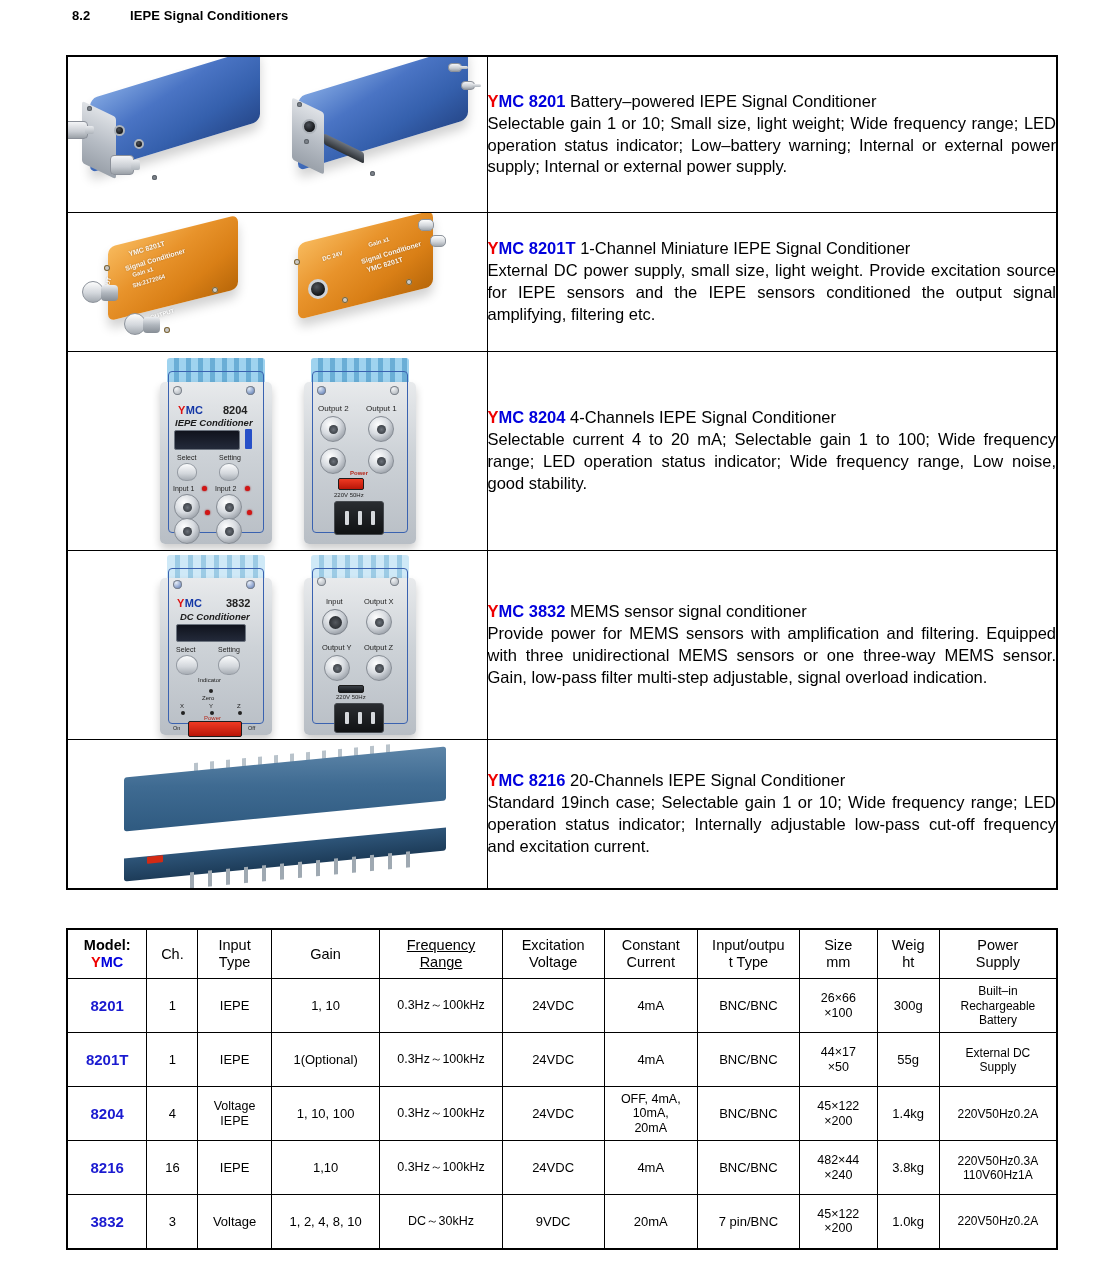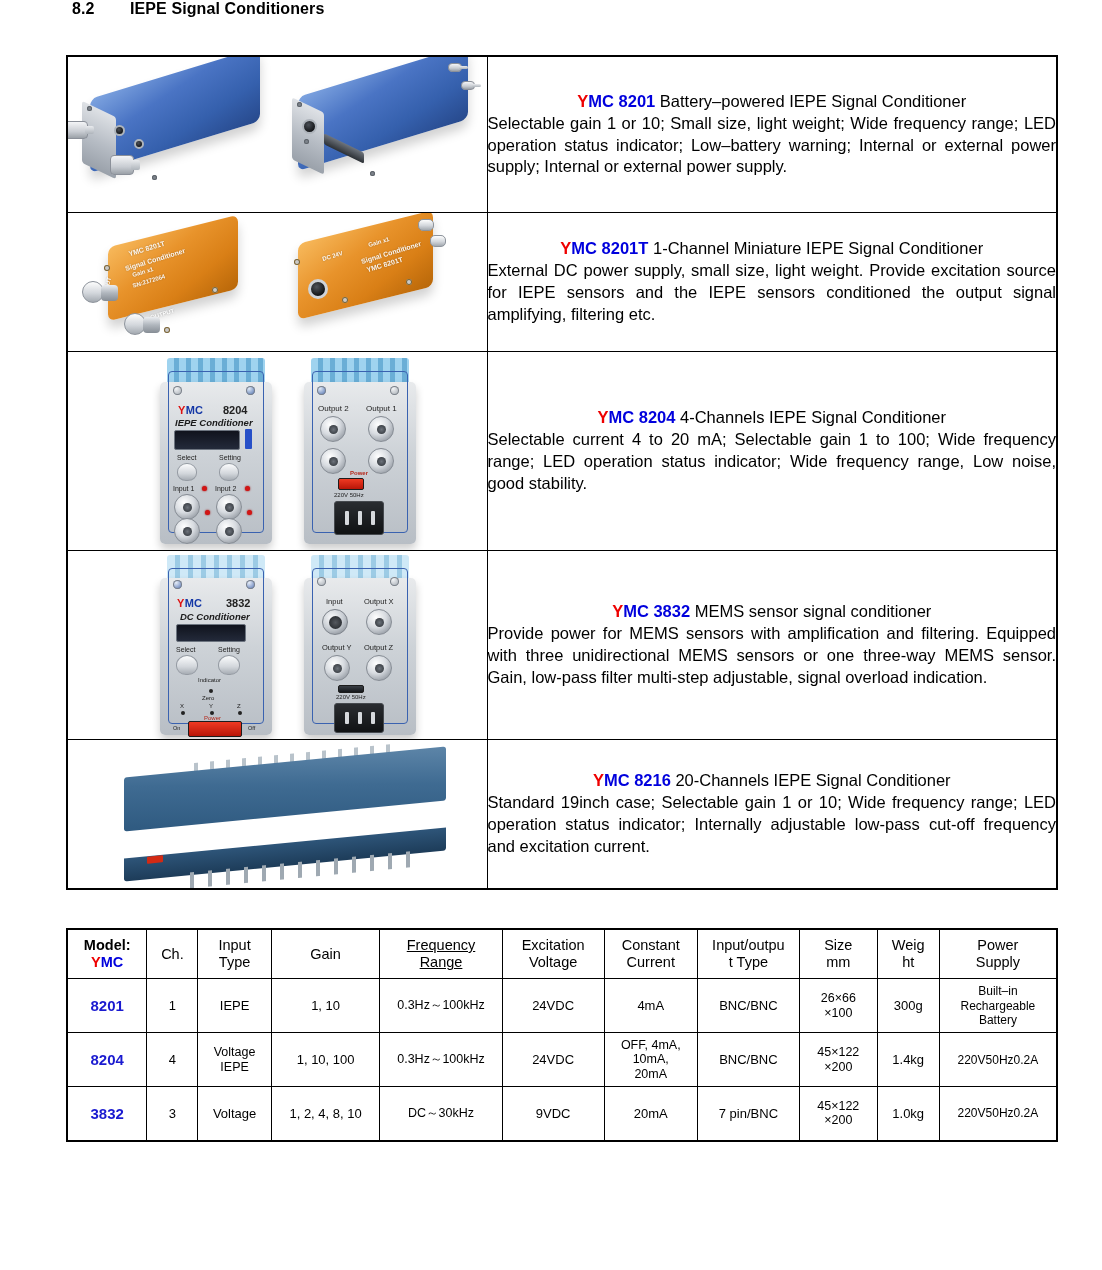--- a/index.html
+++ b/index.html
@@ -11,22 +11,22 @@
     width: 1102px; height: 1270px;
     font-family: "Liberation Sans", sans-serif;
     color: #000000;
     overflow: hidden;
     position: relative;
   }
 
   
   .section-head {
     position: absolute;
-    left: 72px; top: 0;
-    font-size: 16px;
+    left: 72px; top: 8px;
+    font-size: 13px;
     font-weight: bold;
     letter-spacing: .1px;
   }
   .section-head .num { display: inline-block; width: 58px; }
 
   
   .products {
     position: absolute;
     left: 66px; top: 55px;
     width: 992px;
@@ -41,21 +41,21 @@
   }
   .pimg-cell { width: 420px; padding: 0; }
   .ptxt-cell { padding: 6px 10px 6px 8px; vertical-align: middle; }
 
   .pdesc {
     font-size: 16.5px;
     line-height: 1.33;
     text-align: justify;
     text-justify: inter-word;
   }
-  .pdesc .title-line { display: block; text-align: center; }
+  .pdesc .title-line { display: block; text-align: left; }
   .brand-y { color: #ee0000; font-weight: bold; }
   .brand-mc { color: #0000dd; font-weight: bold; }
   .pdesc .body { display: block; }
 
   
   .photo {
     position: relative;
     width: 100%;
     background: #fff;
     overflow: hidden;
@@ -555,33 +555,59 @@
       <td>1, 10</td>
       <td class="small">0.3Hz～100kHz</td>
       <td>24VDC</td>
       <td>4mA</td>
       <td>BNC/BNC</td>
       <td class="small">26×66<br>×100</td>
       <td>300g</td>
       <td class="tight">Built–in<br>Rechargeable<br>Battery</td>
     </tr>
     <tr>
+      <td class="model">8201T</td>
+      <td>1</td>
+      <td>IEPE</td>
+      <td>1(Optional)</td>
+      <td class="small">0.3Hz～100kHz</td>
+      <td>24VDC</td>
+      <td>4mA</td>
+      <td>BNC/BNC</td>
+      <td class="small">44×17<br>×50</td>
+      <td>55g</td>
+      <td class="tight">External DC<br>Supply</td>
+    </tr>
+    <tr>
       <td class="model">8204</td>
       <td>4</td>
       <td class="small">Voltage<br>IEPE</td>
       <td>1, 10, 100</td>
       <td class="small">0.3Hz～100kHz</td>
       <td>24VDC</td>
       <td class="small">OFF, 4mA,<br>10mA,<br>20mA</td>
       <td>BNC/BNC</td>
       <td class="small">45×122<br>×200</td>
       <td>1.4kg</td>
       <td class="tight">220V50Hz0.2A</td>
     </tr>
     <tr>
+      <td class="model">8216</td>
+      <td>16</td>
+      <td>IEPE</td>
+      <td>1,10</td>
+      <td class="small">0.3Hz～100kHz</td>
+      <td>24VDC</td>
+      <td>4mA</td>
+      <td>BNC/BNC</td>
+      <td class="small">482×44<br>×240</td>
+      <td>3.8kg</td>
+      <td class="tight">220V50Hz0.3A<br>110V60Hz1A</td>
+    </tr>
+    <tr>
       <td class="model">3832</td>
       <td>3</td>
       <td>Voltage</td>
       <td>1, 2, 4, 8, 10</td>
       <td class="small">DC～30kHz</td>
       <td>9VDC</td>
       <td>20mA</td>
       <td>7 pin/BNC</td>
       <td class="small">45×122<br>×200</td>
       <td>1.0kg</td>

